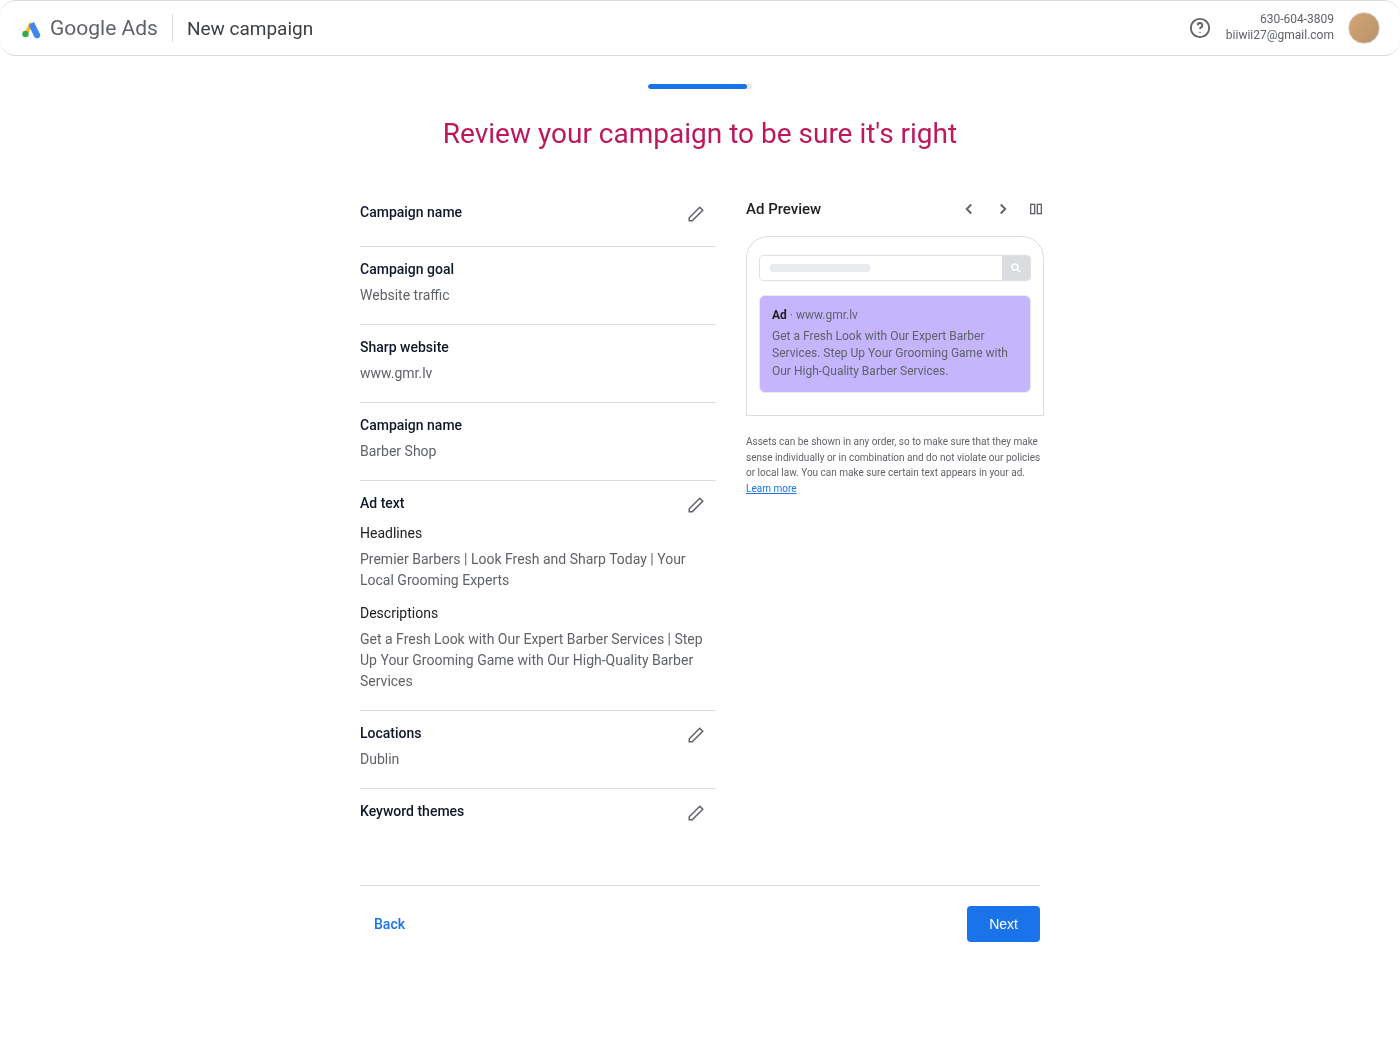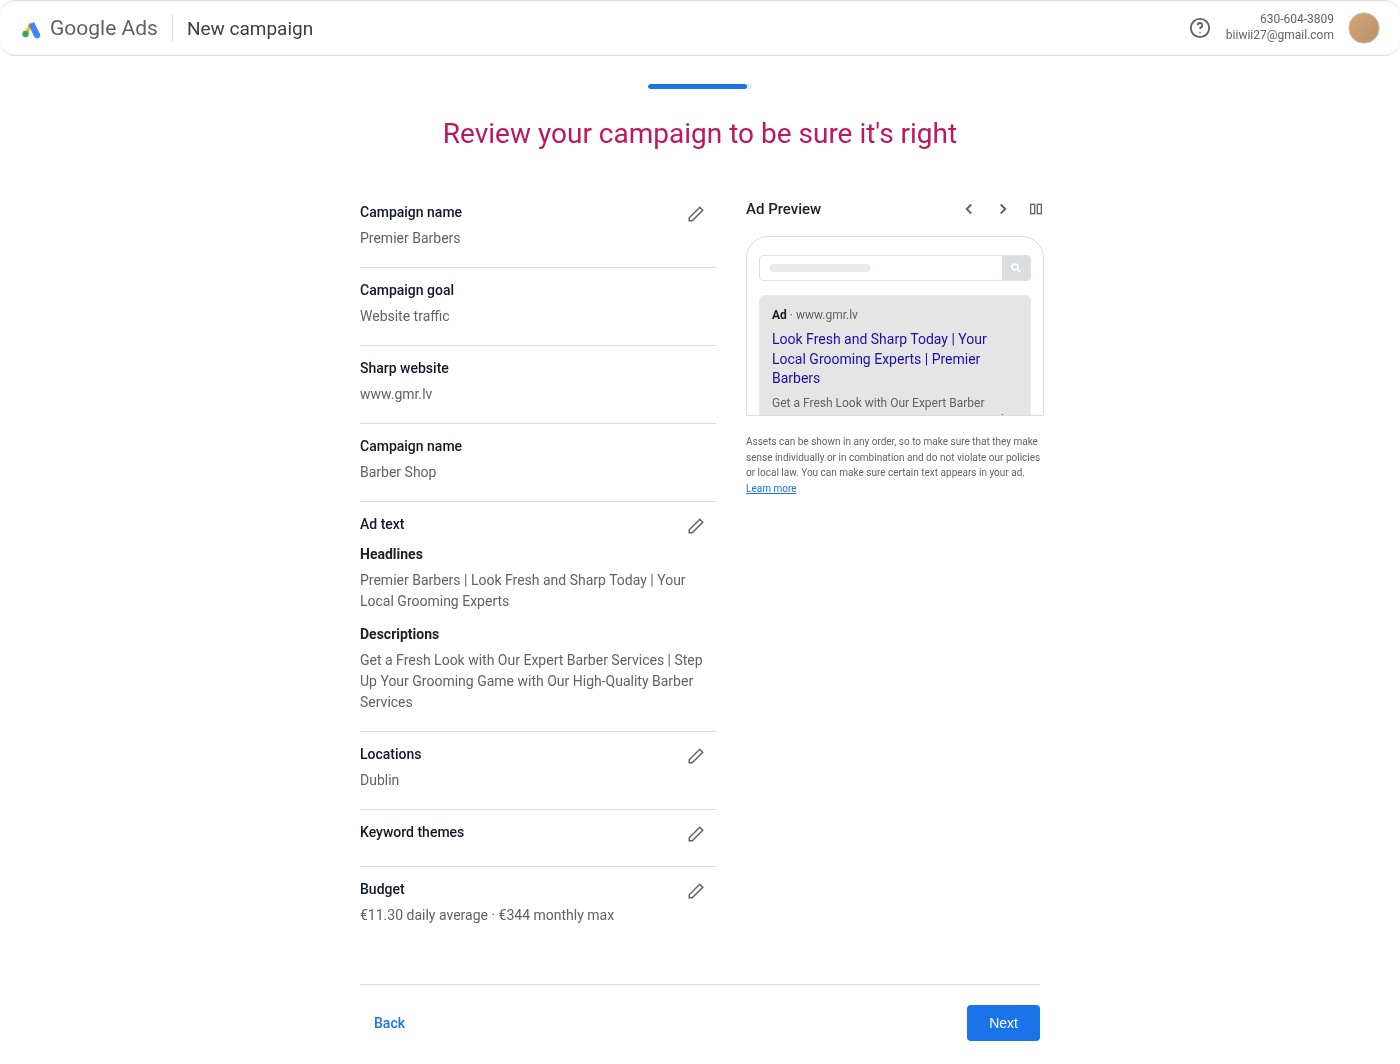--- a/index.html
+++ b/index.html
@@ -132,21 +132,21 @@
   color: #0f172a;
   margin-bottom: 8px;
 }
 .section-value {
   font-size: 14px;
   color: #5f6368;
   line-height: 1.5;
 }
 .sub-label {
   font-size: 14px;
-  font-weight: 700;
+  font-weight: 400;
   color: #202124;
   margin-top: 14px;
   margin-bottom: 8px;
 }
 .edit-btn {
   position: absolute;
   right: 8px;
   top: 12px;
   width: 24px;
   height: 24px;
@@ -216,21 +216,21 @@
   display: flex;
   align-items: center;
   justify-content: center;
   color: #fff;
   font-size: 12px;
 }
 .ad-card {
   border: 1px solid #e8eaed;
   border-radius: 6px;
   padding: 12px 12px;
-  background: #e5e5e5;
+  background: #c4b5fd;
 }
 .ad-badge {
   font-size: 12px;
   color: #5f6368;
 }
 .ad-badge .bold {
   font-weight: 700;
   color: #202124;
 }
 .ad-headline {
@@ -325,21 +325,20 @@
 <div class="content">
   <div class="left-col">
 
     <div class="section">
       <div class="edit-btn">
         <svg width="18" height="18" viewBox="0 0 24 24" fill="none" stroke="currentColor" stroke-width="2">
             <path d="M3 21 L3 17 L17 3 L21 7 L7 21 Z"></path>
           </svg>
       </div>
       <div class="section-label">Campaign name</div>
-      <div class="section-value">Premier Barbers</div>
     </div>
 
     <div class="section">
       <div class="section-label">Campaign goal</div>
       <div class="section-value">Website traffic</div>
     </div>
 
     <div class="section">
       <div class="section-label">Sharp website</div>
       <div class="section-value">www.gmr.lv</div>
@@ -375,29 +374,20 @@
 
     <div class="section">
       <div class="edit-btn">
         <svg width="18" height="18" viewBox="0 0 24 24" fill="none" stroke="currentColor" stroke-width="2">
             <path d="M3 21 L3 17 L17 3 L21 7 L7 21 Z"></path>
           </svg>
       </div>
       <div class="section-label">Keyword themes</div>
     </div>
 
-    <div class="section">
-      <div class="edit-btn">
-        <svg width="18" height="18" viewBox="0 0 24 24" fill="none" stroke="currentColor" stroke-width="2">
-            <path d="M3 21 L3 17 L17 3 L21 7 L7 21 Z"></path>
-          </svg>
-      </div>
-      <div class="section-label">Budget</div>
-      <div class="section-value">€11.30 daily average · €344 monthly max</div>
-    </div>
 
   </div>
 
   <div class="right-col">
     <div class="preview-header">
       <div class="preview-title">Ad Preview</div>
       <div class="preview-controls">
         <div>
           <svg width="18" height="18" viewBox="0 0 24 24" fill="none" stroke="currentColor" stroke-width="2.5">
               <path d="M15 6 L9 12 L15 18"></path>
@@ -426,21 +416,20 @@
           <svg width="12" height="12" viewBox="0 0 24 24" fill="none" stroke="white" stroke-width="3">
               <circle cx="10" cy="10" r="6"></circle>
               <path d="M15 15 L20 20"></path>
             </svg>
         </div>
       </div>
       <div class="ad-card">
         <div class="ad-badge">
           <span class="bold">Ad</span><span> · </span><span>www.gmr.lv</span>
         </div>
-        <div class="ad-headline">Look Fresh and Sharp Today | Your Local Grooming Experts | Premier Barbers</div>
         <div class="ad-description">Get a Fresh Look with Our Expert Barber Services. Step Up Your Grooming Game with Our High-Quality Barber Services.</div>
       </div>
     </div>
 
     <div class="preview-note">
       <span>Assets can be shown in any order, so to make sure that they make sense individually or in combination and do not violate our policies or local law. You can make sure certain text appears in your ad. </span><a href="#">Learn more</a>
     </div>
   </div>
 </div>
 

